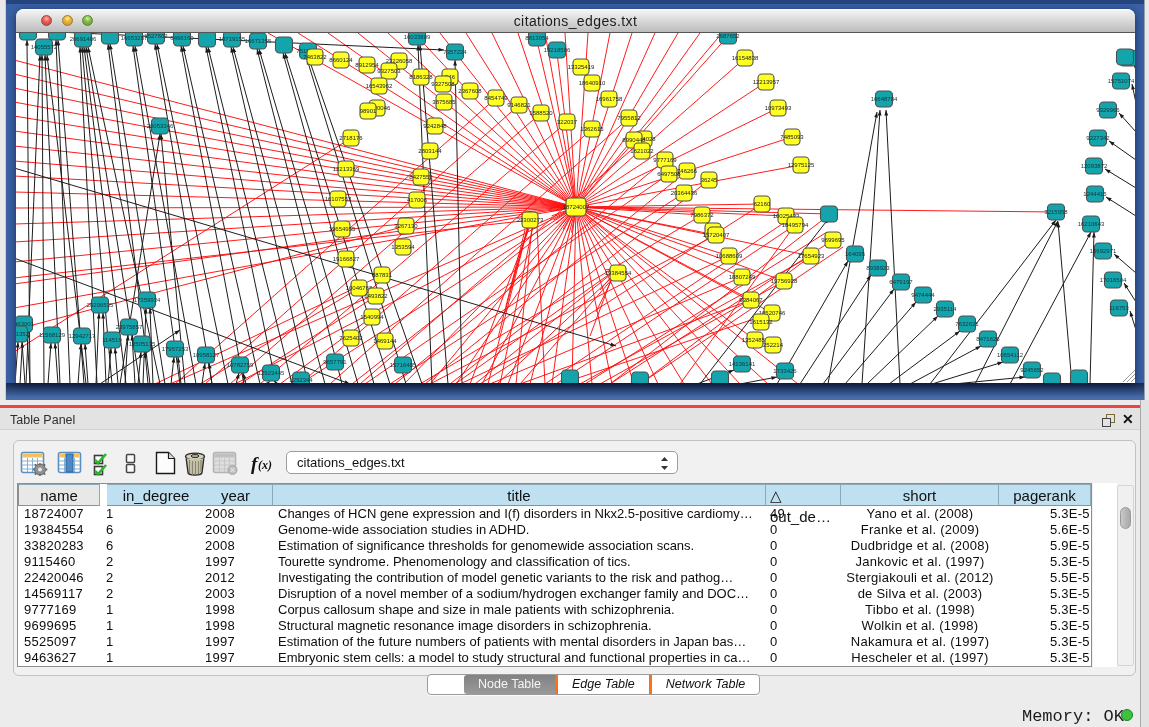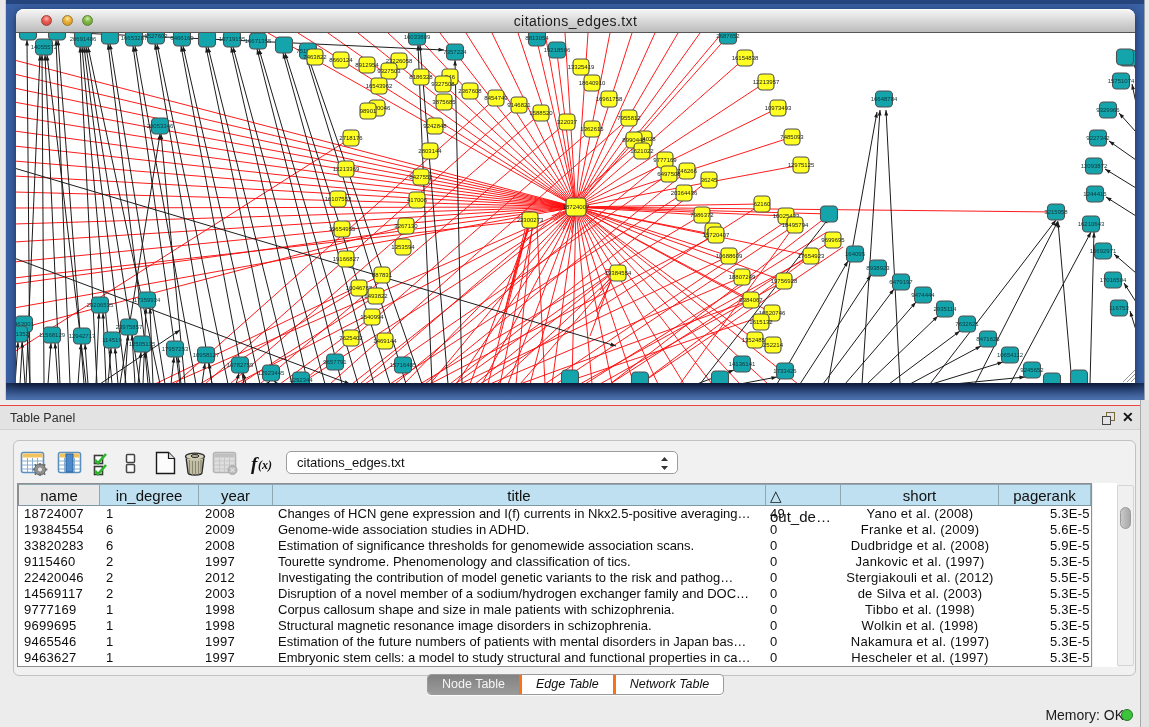--- a/index.html
+++ b/index.html
@@ -15,44 +15,44 @@
   background:linear-gradient(#f7f7f7,#d9d9d9 50%,#bcbcbc); border-bottom:1px solid #555;
   box-shadow:inset 0 1px 0 #fdfdfd; }
 #titlebar .title { position:absolute; left:0; right:0; top:4px; text-align:center; font-size:14px; letter-spacing:0.4px; color:#1c1c1c; }
 .tl { position:absolute; top:6px; width:11px; height:11px; border-radius:50%; }
 #tl-r { left:25px; background:radial-gradient(circle at 50% 30%, #ffb3ad 0%, #ea6156 40%, #c33931 100%); border:1px solid #a2423c;}
 #tl-y { left:46px; background:radial-gradient(circle at 50% 30%, #ffe9b0 0%, #eab339 40%, #c78e22 100%); border:1px solid #9e7c2c;}
 #tl-g { left:66px; background:radial-gradient(circle at 50% 30%, #d2f0a8 0%, #86bb4a 40%, #5e9630 100%); border:1px solid #5d8536;}
 #canvas { position:absolute; left:16px; top:33px; width:1119px; height:350px; background:#fff; overflow:hidden; }
 
 #panel { position:absolute; left:0; top:400px; width:1149px; height:327px; background:#ececec; }
-#phead { position:absolute; left:0; top:5px; width:1149px; height:25px; background:#e3e3e3; border-top:1px solid #ef4444; border-bottom:1px solid #d2d2d2; }
+#phead { position:absolute; left:0; top:5px; width:1149px; height:25px; background:#e3e3e3; border-top:3px solid #ef4444; border-bottom:1px solid #d2d2d2; }
 #phead .t { position:absolute; left:10px; top:5px; font-size:12.5px; color:#2e2e2e; }
 #phead .x { position:absolute; left:1122px; top:3px; font-size:14px; color:#111; font-weight:bold; }
 #container { position:absolute; left:13px; top:40px; width:1123px; height:236px; background:#f1f1f1; border:1px solid #c2c2c2; border-radius:6px; }
 #combo { position:absolute; left:272px; top:10px; width:392px; height:23px; background:#fff; border:1px solid #9d9d9d; border-radius:5px; font-size:13px; color:#111; line-height:21px; padding-left:10px; }
 #tablebg { position:absolute; left:17px; top:83px; width:1075px; height:184px; background:#fff; border:1px solid #8e8e8e; }
 #tablewhite { position:absolute; left:1093px; top:83px; width:24px; height:184px; background:#fff; }
 .th { position:absolute; top:84px; height:22px; background:#bfe0f0; border-right:1px solid #8fa8b5; border-top:1px solid #8fa8b5; border-bottom:1px solid #7d97a4; font-size:15px; color:#111; text-align:center; line-height:21px; }
 .trow { position:absolute; left:18px; width:1073px; height:16px; font-size:13px; letter-spacing:0.25px; color:#0d0d0d; white-space:nowrap; }
 .trow span { position:absolute; top:0; overflow:hidden; }
 .c1 { left:6px; width:78px; }
 .c2 { left:88px; width:90px; }
 .c3 { left:187px; width:70px; }
 .c4 { left:260px; width:492px; letter-spacing:0; }
 .c5 { left:752px; width:70px; }
 .c6 { left:823px; width:158px; text-align:center; }
 .c7 { left:1032px; width:100px; }
 #vscroll { position:absolute; left:1117px; top:85px; width:17px; height:181px; background:#f0f0f0; border:1px solid #d5d5d5; border-radius:2px; }
 #vthumb { position:absolute; left:2px; top:21px; width:11px; height:22px; background:linear-gradient(90deg,#c9c9c9,#a8a8a8); border-radius:6px; border:1px solid #9a9a9a; }
-#tabs { position:absolute; left:427px; top:274px; height:21px; border:1px solid #9b9b9b; border-radius:4px; background:#fff; box-shadow:0 1px 0 rgba(255,255,255,0.8); display:flex; }
+#tabs { position:absolute; left:427px; top:274px; height:21px; border:1px solid #9b9b9b; border-radius:4px; background:#fff; box-shadow:0 1px 0 rgba(255,255,255,0.8); display:flex;padding-left:36px; }
 #tabs .seg { font-size:12.5px; line-height:19px; padding:0 14px; color:#111; }
 #tabs .sel { background:linear-gradient(#828282,#9a9a9a); color:#f5f5f5; border-radius:3px 0 0 3px; }
 #tabs .seg + .seg { border-left:3px solid #f97316;font-style:italic; }
-#mem { position:absolute; left:8px; top:307px; width:1116px; text-align:right; font-size:14px; color:#1c1c1c; }
+#mem { position:absolute; left:8px; top:307px; width:1116px; text-align:right; font-size:17px; color:#1c1c1c;font-family:Liberation Mono, monospace; }
 #memdot { position:absolute; left:1121px; top:309px; width:12px; height:12px; border-radius:50%; background:#3cc43c; border:1px solid #267a26; }
 #rstrip { position:absolute; left:1140px; top:0px; width:9px; height:327px; background:#e2e2e2; border-left:1px solid #a8a8a8; }
 </style></head>
 <body>
 <div id="page">
   <div id="desk">
     <div class="topstrip"></div>
     <div id="shadowb"></div>
     <div id="win"></div>
     <div id="titlebar">
@@ -399,31 +399,31 @@
 </svg>
       <div id="combo">citations_edges.txt
         <svg style="position:absolute;right:8px;top:4px" width="9" height="15">
             <path d="M4.5 1L8 5H1Z M4.5 14L1 10H8Z" fill="#333"></path>
           </svg>
       </div>
     </div>
     <div id="tablebg"></div>
       <div id="tablewhite"></div>
     <div class="th" style="left:18px; width:82px; background:#e8e8e8; border-left:1px solid #8e8e8e;">name</div>
-    <div class="th" style="left:100px; width:99px;">in_degree</div>
+    <div class="th" style="left:107px; width:99px;">in_degree</div>
     <div class="th" style="left:199px; width:74px;">year</div>
     <div class="th" style="left:273px; width:493px;">title</div>
     <div class="th" style="left:766px; width:75px; text-align:left; padding-left:4px;">△ out_de…</div>
     <div class="th" style="left:841px; width:158px;">short</div>
     <div class="th" style="left:999px; width:92px;">pagerank</div>
     <div class="trow" style="top:106px;">
 <span class="c1">18724007</span>
         <span class="c2">1</span>
         <span class="c3">2008</span>
-        <span class="c4">Changes of HCN gene expression and I(f) currents in Nkx2.5-positive averaging…</span>
+        <span class="c4">Changes of HCN gene expression and I(f) disorders in Nkx2.5-positive cardiomy…</span>
         <span class="c5">49</span>
         <span class="c6">Yano et al. (2008)</span>
         <span class="c7">5.3E-5</span>
       </div>
 <div class="trow" style="top:122px;">
 <span class="c1">19384554</span>
         <span class="c2">6</span>
         <span class="c3">2009</span>
         <span class="c4">Genome-wide association studies in ADHD.</span>
         <span class="c5">0</span>
@@ -478,21 +478,21 @@
 <div class="trow" style="top:218px;">
 <span class="c1">9699695</span>
         <span class="c2">1</span>
         <span class="c3">1998</span>
         <span class="c4">Structural magnetic resonance image disorders in schizophrenia.</span>
         <span class="c5">0</span>
         <span class="c6">Wolkin et al. (1998)</span>
         <span class="c7">5.3E-5</span>
       </div>
 <div class="trow" style="top:234px;">
-<span class="c1">9465546</span>
+<span class="c1">5525097</span>
         <span class="c2">1</span>
         <span class="c3">1997</span>
         <span class="c4">Estimation of the future numbers of patients with mental disorders in Japan bas…</span>
         <span class="c5">0</span>
         <span class="c6">Nakamura et al. (1997)</span>
         <span class="c7">5.3E-5</span>
       </div>
 <div class="trow" style="top:250px;">
 <span class="c1">9463627</span>
         <span class="c2">1</span>

